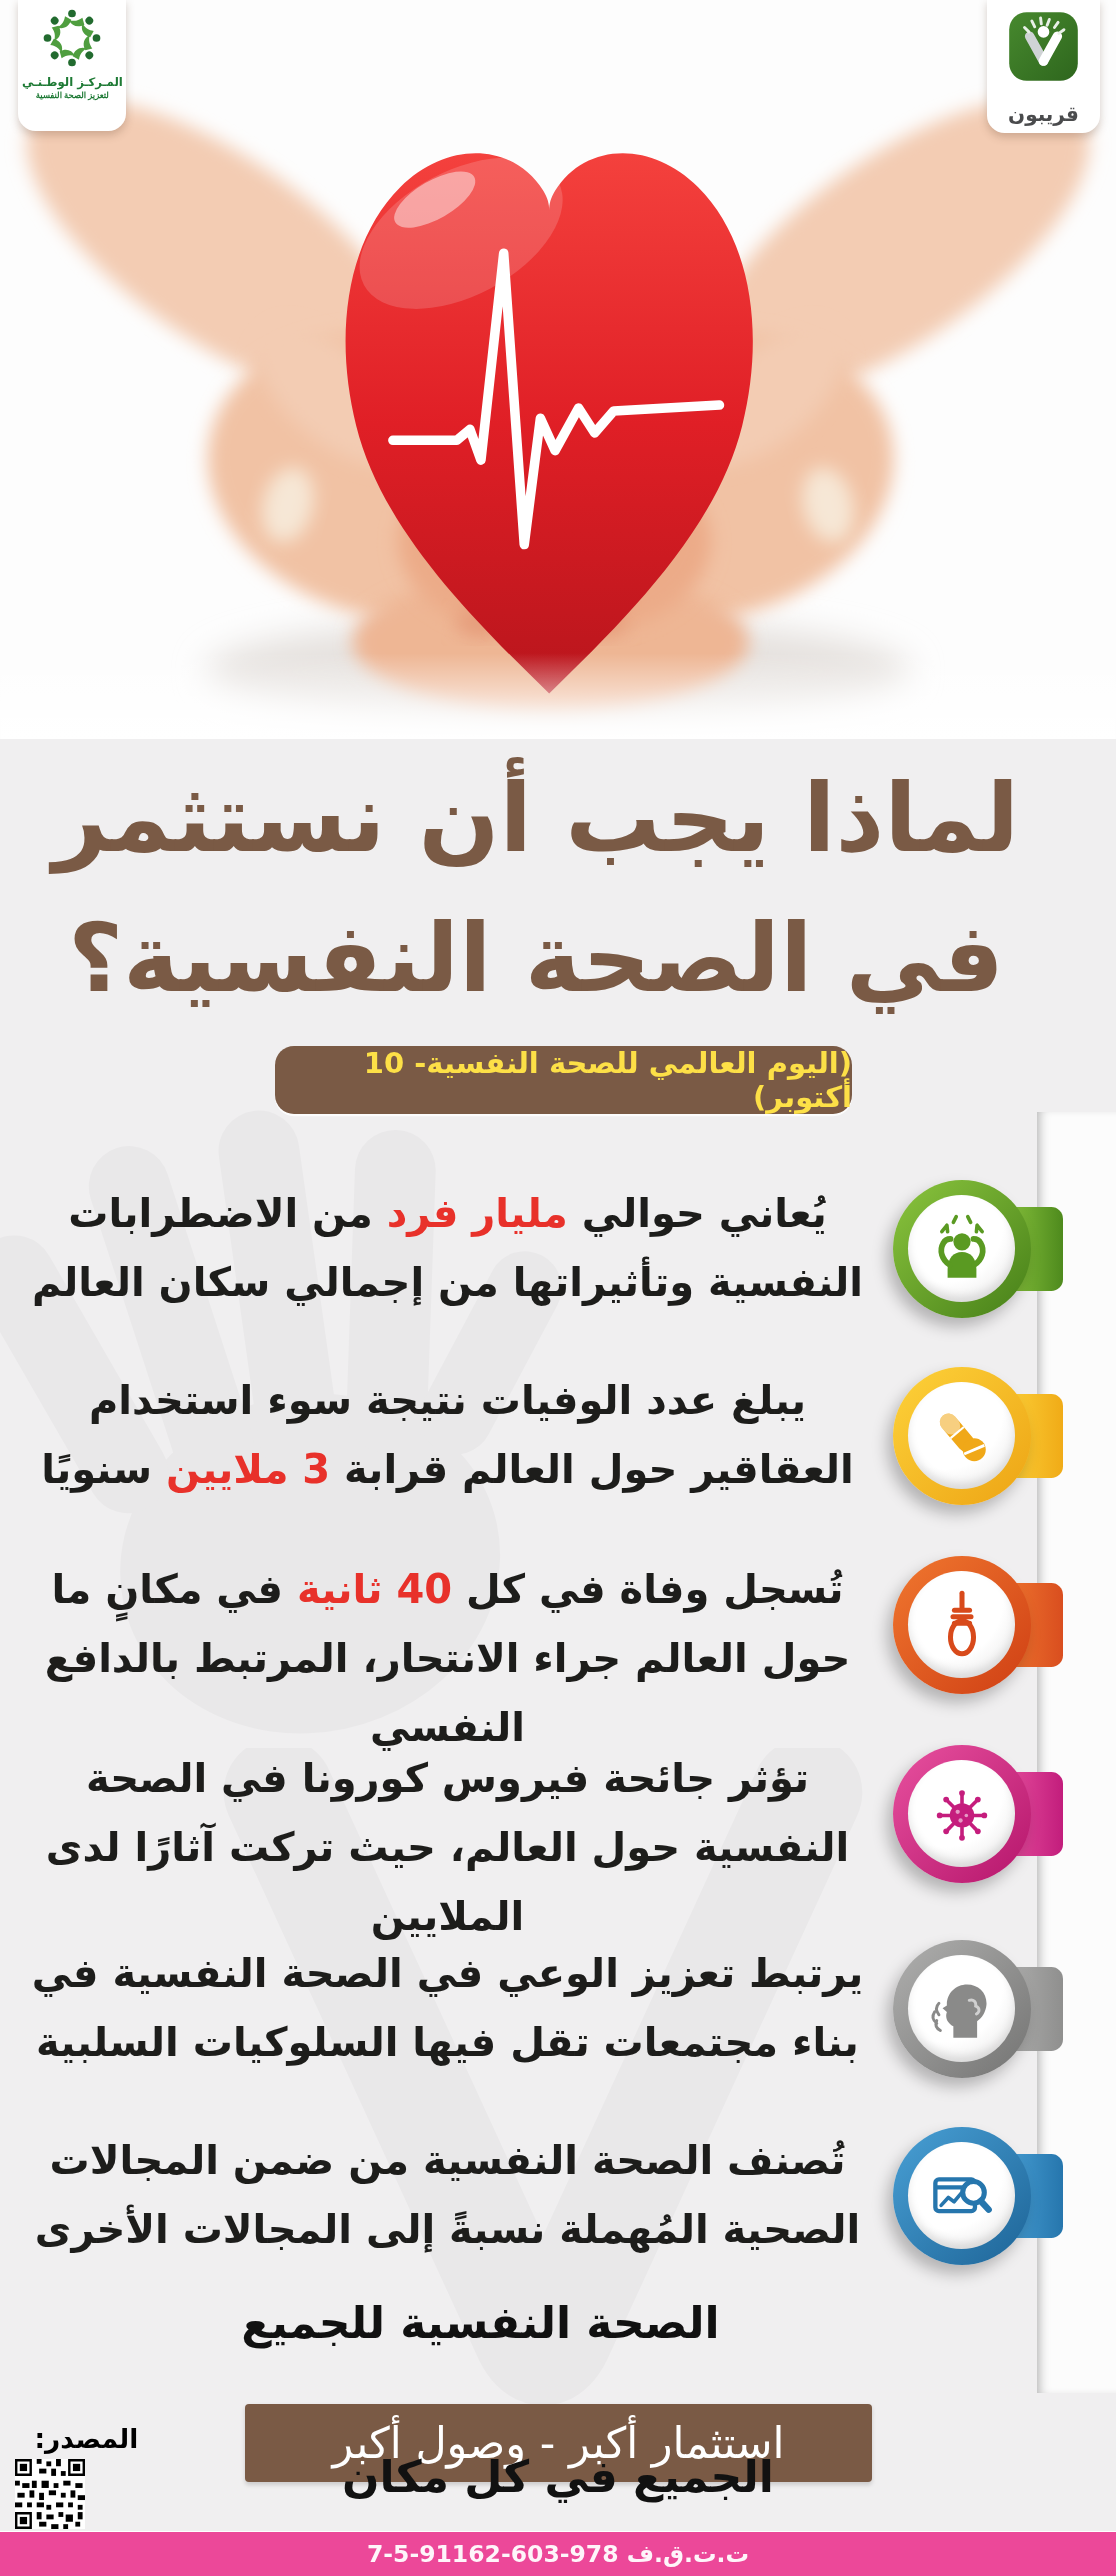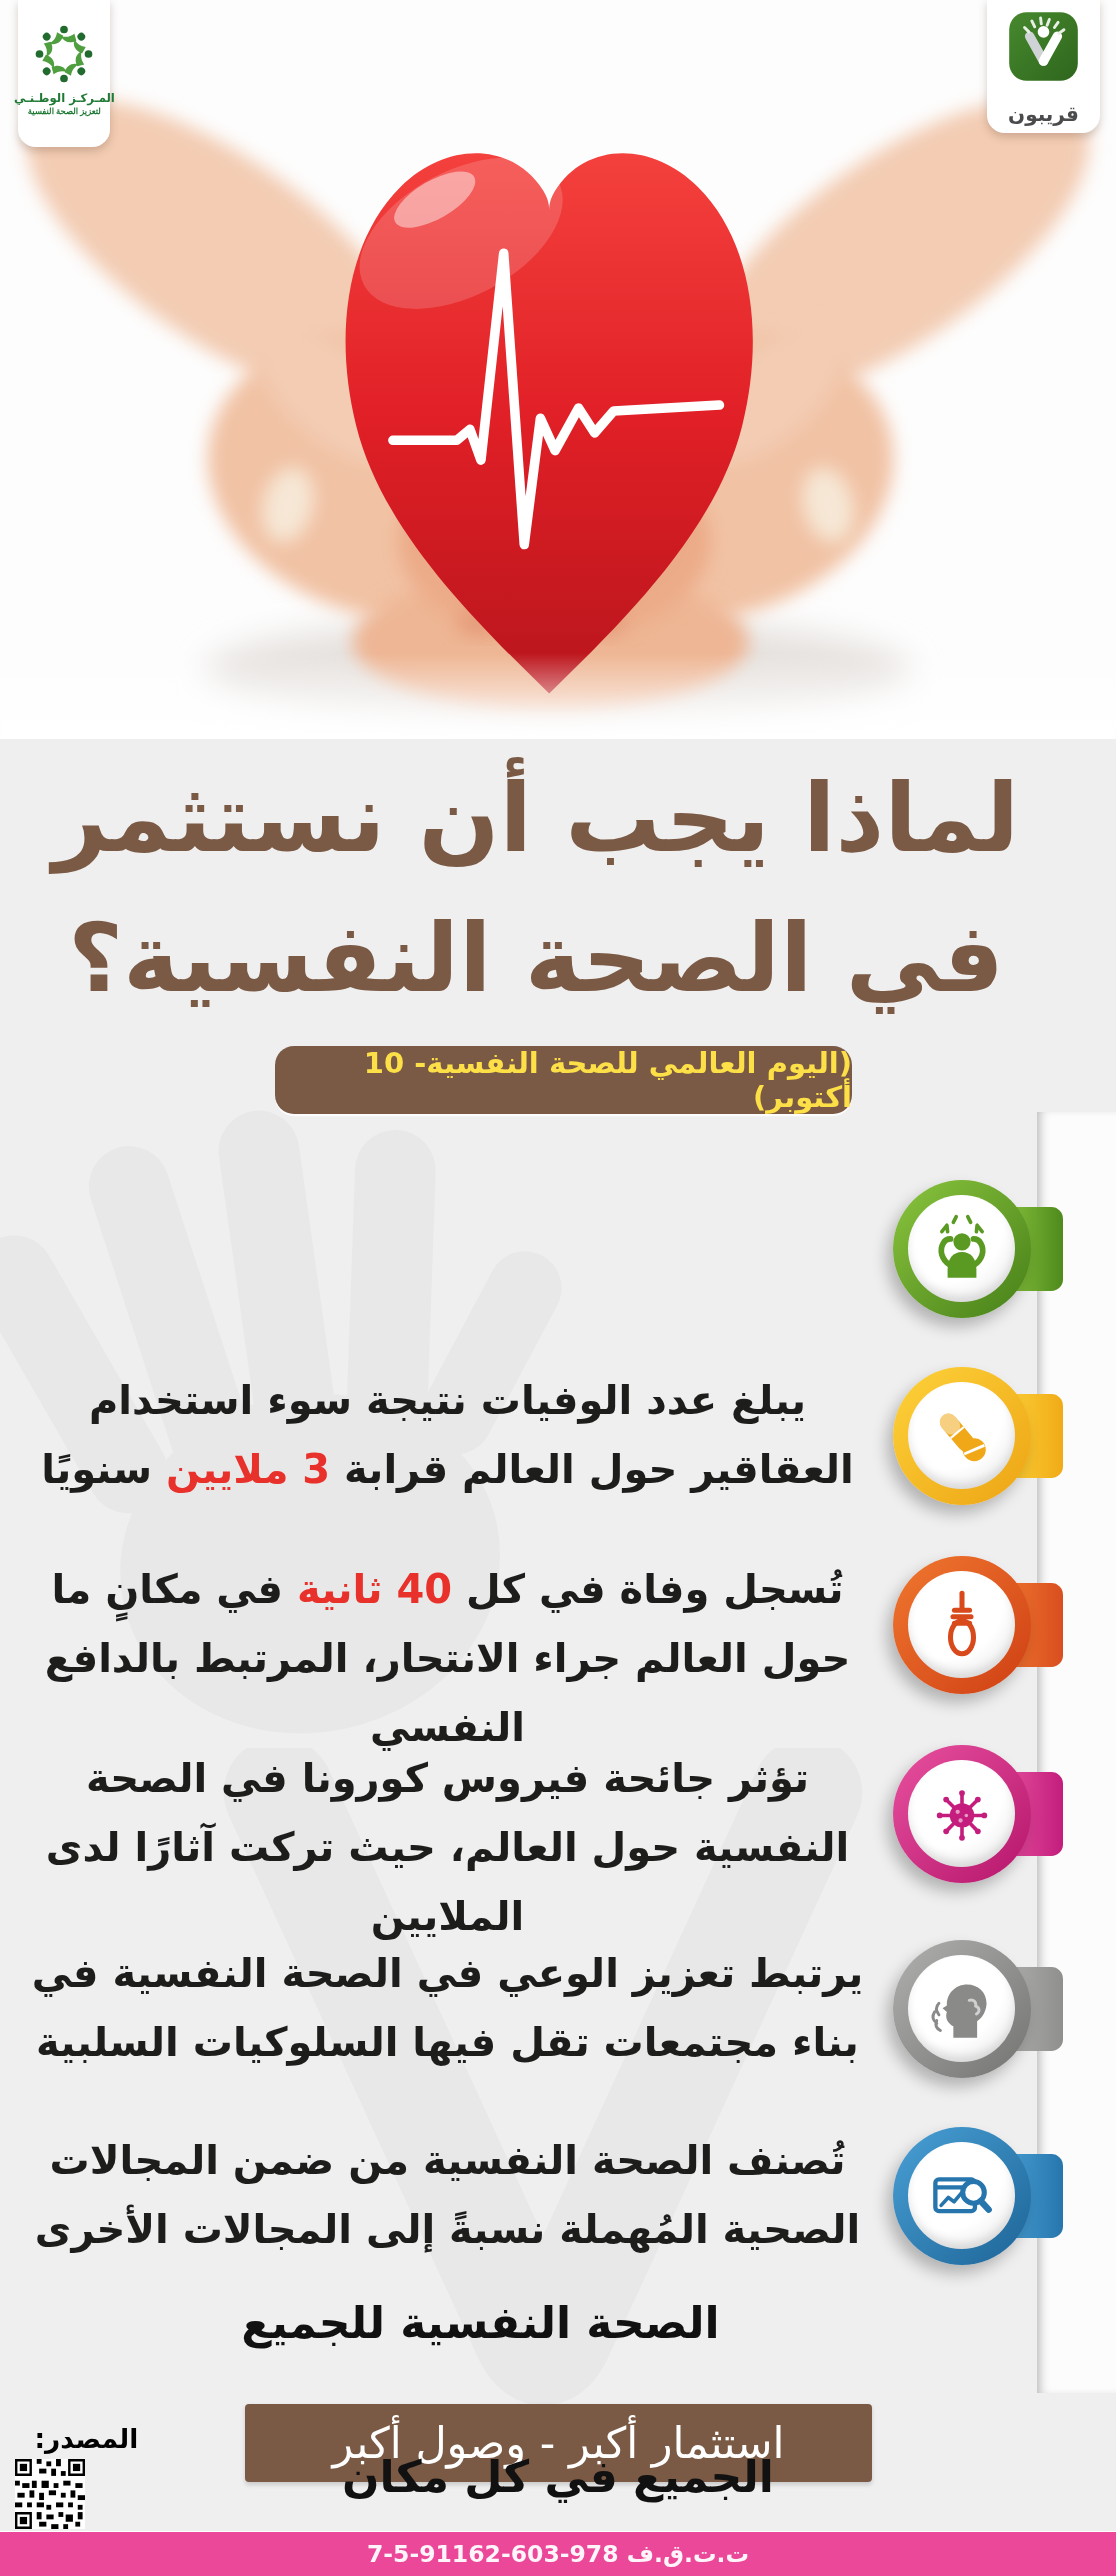--- a/index.html
+++ b/index.html
@@ -5,21 +5,21 @@
   html,body{margin:0;padding:0;background:#ffffff;}
   body{font-family:"DejaVu Sans","Liberation Sans",sans-serif;}
   .poster{position:relative;width:1116px;height:2576px;background:#ffffff;overflow:hidden;}
 
   
   .photo{position:absolute;top:0;left:0;width:1116px;height:739px;}
 
   
   .tab{position:absolute;top:0;background:#ffffff;border-radius:0 0 17.6px 17.6px;
        box-shadow:0 3.7px 8.8px rgba(90,60,40,.25);display:flex;flex-direction:column;align-items:center;z-index:5;}
-  .tab-left{left:18.4px;width:92px;height:128px;padding-top:19px;}
+  .tab-left{left:18.4px;width:108px;height:128px;padding-top:3px;}
   .tab-right{left:987px;width:113px;height:123px;padding-top:10.3px;}
   .ncmh-line1{color:#1e7a35;font-weight:bold;font-size:11.7px;margin-top:1.5px;direction:rtl;white-space:nowrap;}
   .ncmh-line2{color:#1e7a35;font-weight:bold;font-size:8.4px;margin-top:1.5px;direction:rtl;white-space:nowrap;font-family:Liberation Serif, serif;}
   .qaribon-label{color:#4a4b4d;font-weight:bold;font-size:20px;margin-top:19px;direction:rtl;}
 
   
   .panel{position:absolute;top:739px;left:0;width:1116px;height:1792px;background:#f0eff0;}
   .page-edge{position:absolute;top:1112px;left:1037px;width:79px;height:1281px;background:#fcfcfc;
              box-shadow:inset 8px 0 10.3px -5.9px rgba(0,0,0,.30);z-index:1;}
   .watermark{position:absolute;z-index:0;}
@@ -186,20 +186,21 @@
 
   <div class="page-edge"></div>
 
   <div class="title">
     <div>لماذا يجب أن نستثمر</div>
     <div>في الصحة النفسية؟</div>
   </div>
   <div class="badge1">(اليوم العالمي للصحة النفسية- 10 أكتوبر)</div>
 
   <div class="item" style="top:1179px;">
+    <div class="item-text"><span>يُعاني حوالي </span><span class="hl">مليار فرد</span><span> من الاضطرابات النفسية وتأثيراتها من إجمالي سكان العالم</span></div>
     <div class="icon-wrap c1">
       <div class="ribbon"></div>
       <div class="ring"></div>
       <div class="inner">
         <svg viewBox="0 0 100 100">
           <circle cx="50" cy="40" r="12" fill="currentColor"></circle>
           <path d="M50,54 C38,54 30,63 30,78 L30,90 L70,90 L70,78 C70,63 62,54 50,54 Z" fill="currentColor"></path>
           <path d="M33,72 C22,65 18,52 24,42 C26,38 30,36 34,36" fill="none" stroke="currentColor" stroke-width="8" stroke-linecap="round"></path>
           <path d="M67,72 C78,65 82,52 76,42 C74,38 70,36 66,36" fill="none" stroke="currentColor" stroke-width="8" stroke-linecap="round"></path>
           <path d="M22,26 l7,-9 M29,17 l1,9 M78,26 l-7,-9 M71,17 l-1,9 M38,13 l4,-8 M62,13 l-4,-8" fill="none" stroke="currentColor" stroke-width="5" stroke-linecap="round"></path>

